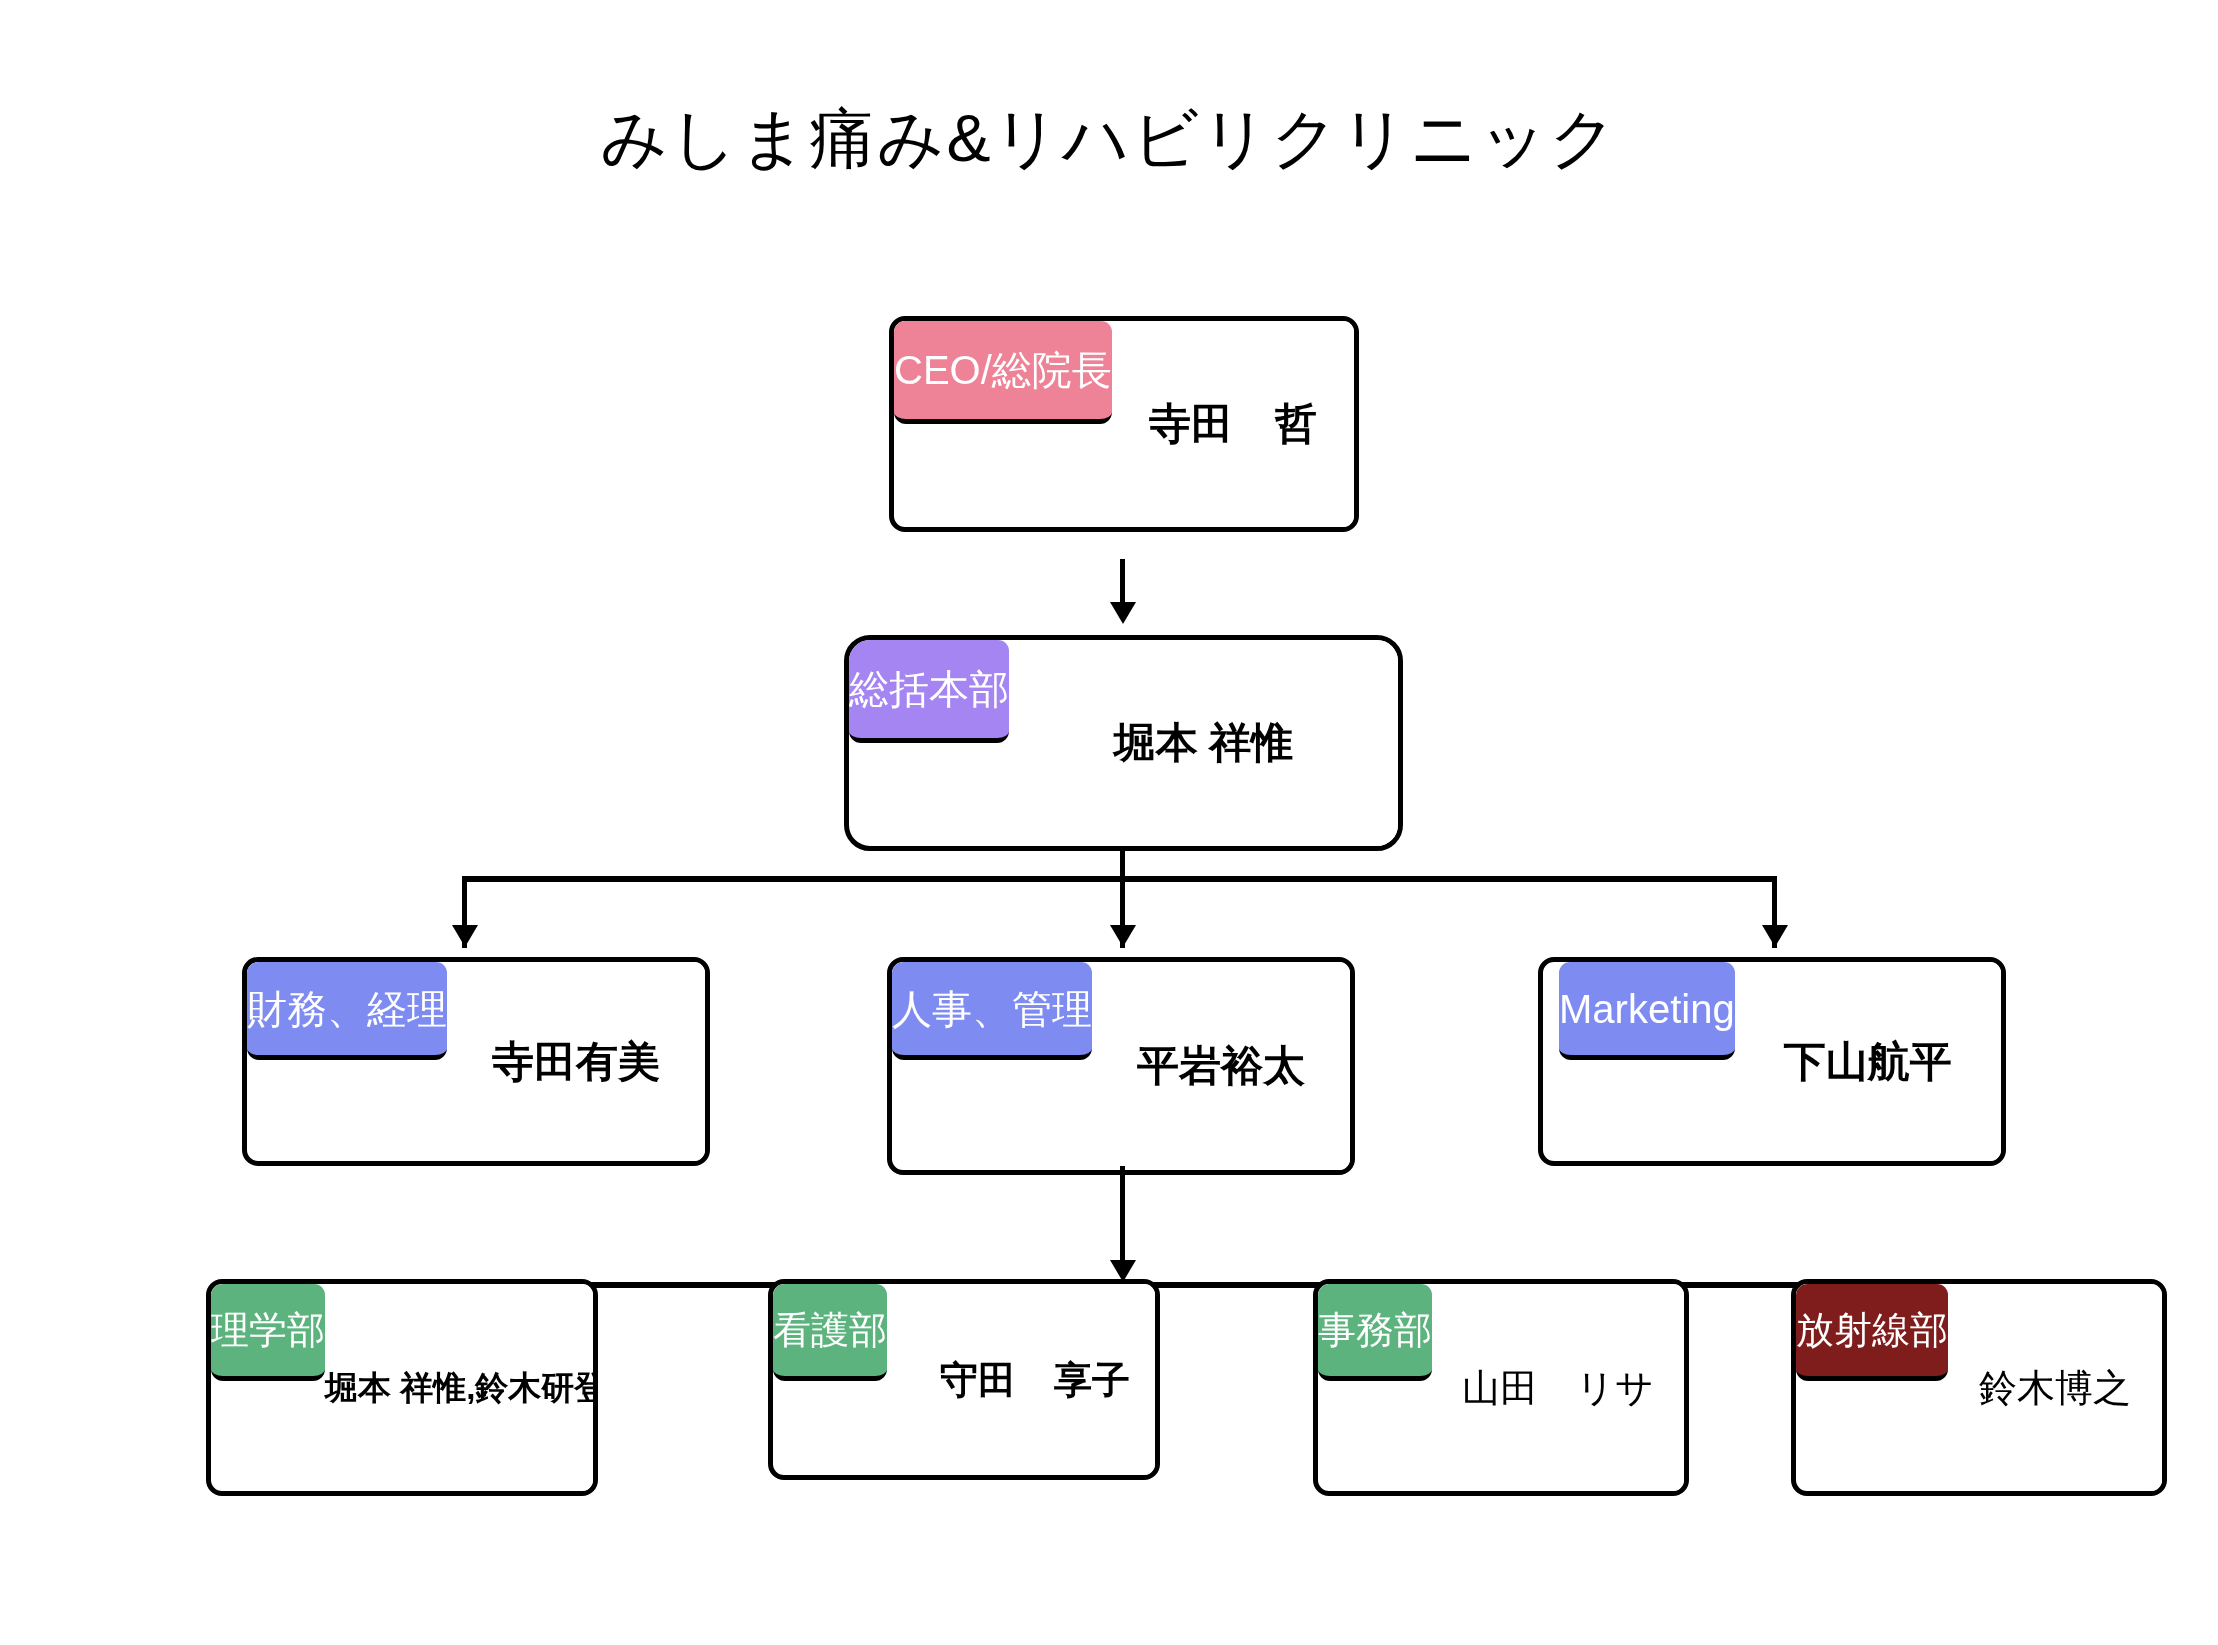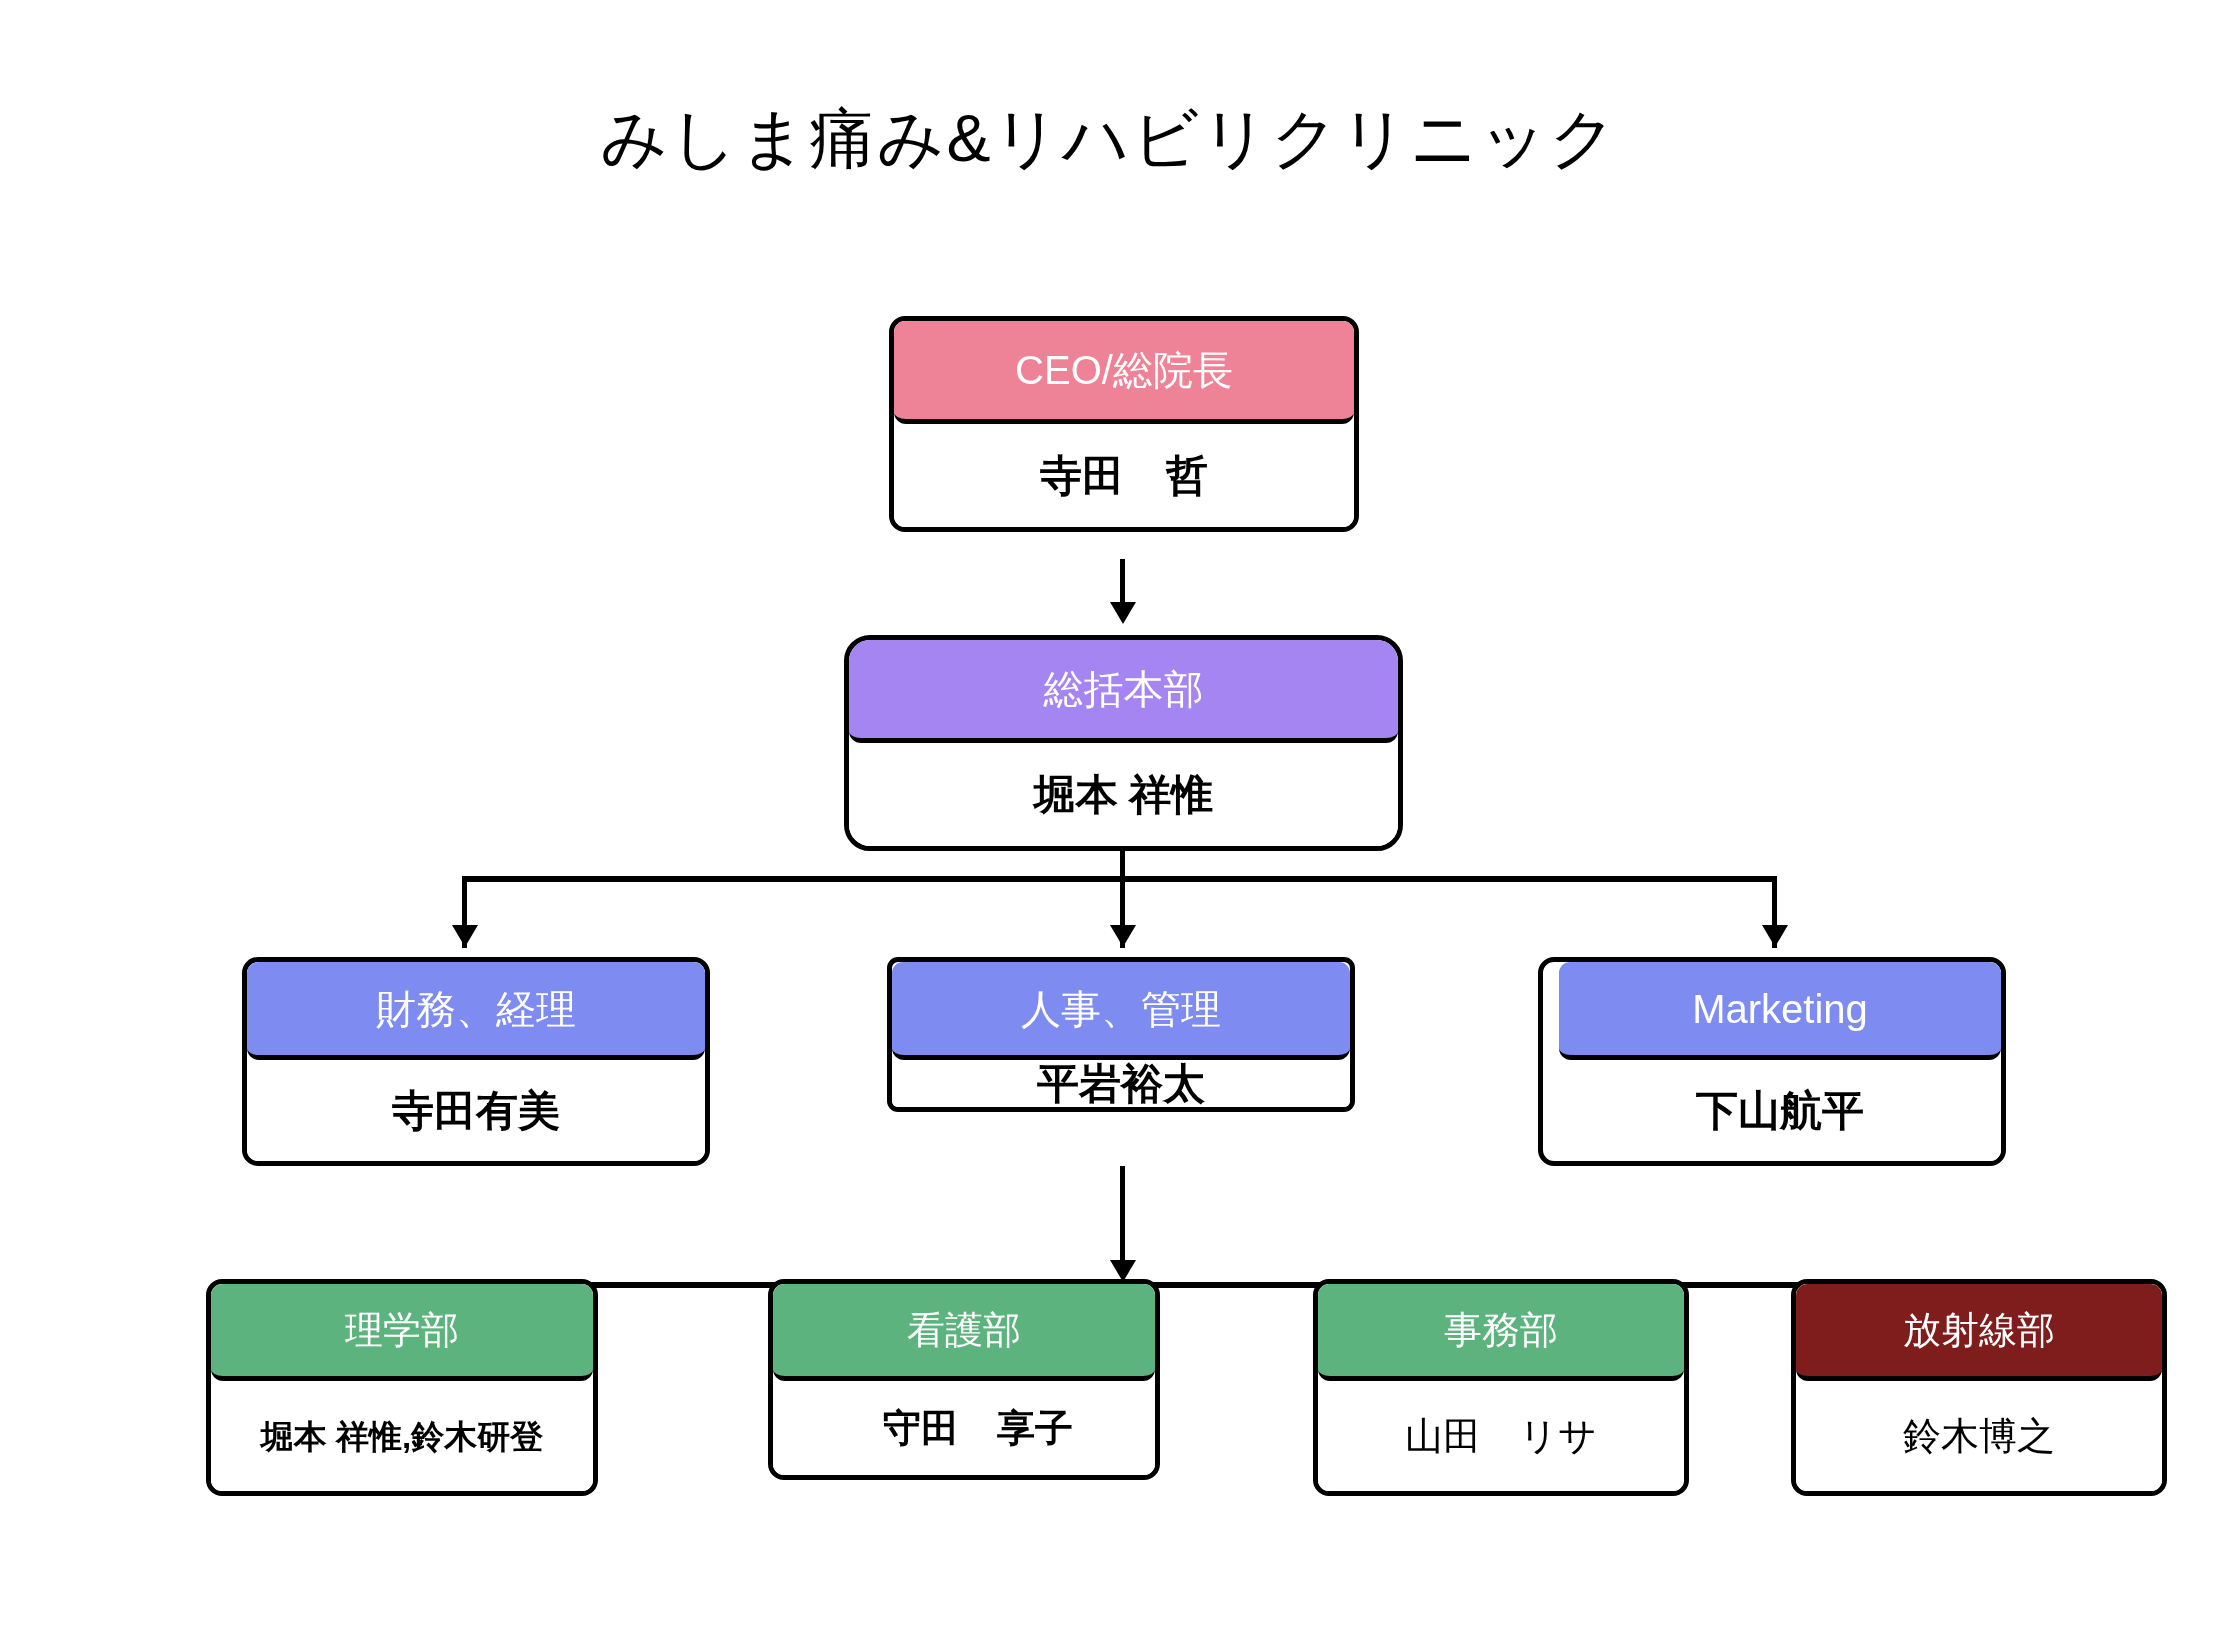--- a/index.html
+++ b/index.html
@@ -38,21 +38,21 @@
 
   
   .node {
     position: absolute;
     box-sizing: border-box;
     border: 5px solid #000000;
     border-radius: 16px;
     background: #ffffff;
     overflow: hidden;
     display: flex;
-    flex-direction: column;
+    flex-direction: row;
   }
   .node-header {
     box-sizing: border-box;
     display: flex;
     align-items: center;
     justify-content: center;
     color: #ffffff;
     border-bottom: 5px solid #000000;
     border-radius: 11px 11px 12px 12px;
     line-height: 1;
@@ -141,21 +141,21 @@
   <div class="vline" style="left:1772px; top:876px; height:72px;"></div>
   <div class="arrow-head" style="left:1762px; top:925px;"></div>
 
   <div class="node lvl3" style="left:242px; top:957px; width:468px; height:209px;">
     <div class="node-header" style="background:#7E8CF2;">
       <span>財務、経理</span>
     </div>
     <div class="node-name">寺田有美</div>
   </div>
 
-  <div class="node lvl3" style="left:887px; top:957px; width:468px; height:155px;border-radius:11px;">
+  <div class="node lvl3" style="left:887px; top:957px; width:468px; height:218px;">
     <div class="node-header" style="background:#7E8CF2;">
       <span>人事、管理</span>
     </div>
     <div class="node-name">平岩裕太</div>
   </div>
 
   <div class="node lvl3" style="left:1538px; top:957px; width:468px; height:209px;padding-left:16px;">
     <div class="node-header" style="background:#7E8CF2;">
       <span>Marketing</span>
     </div>

